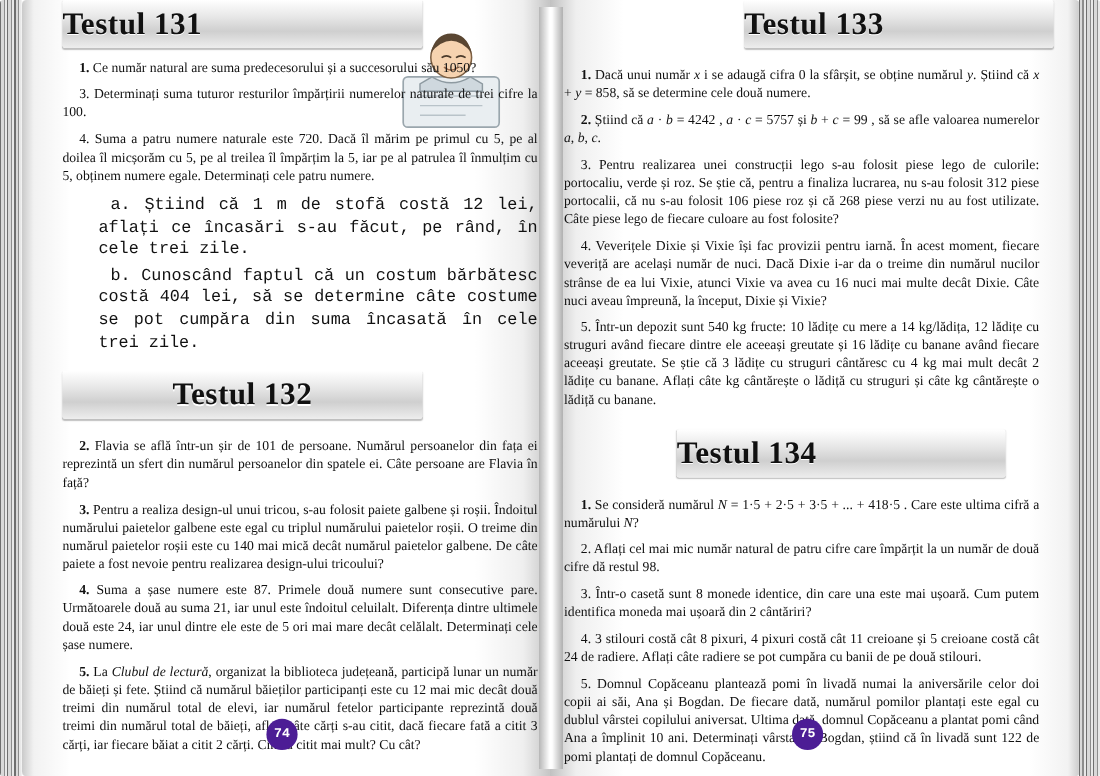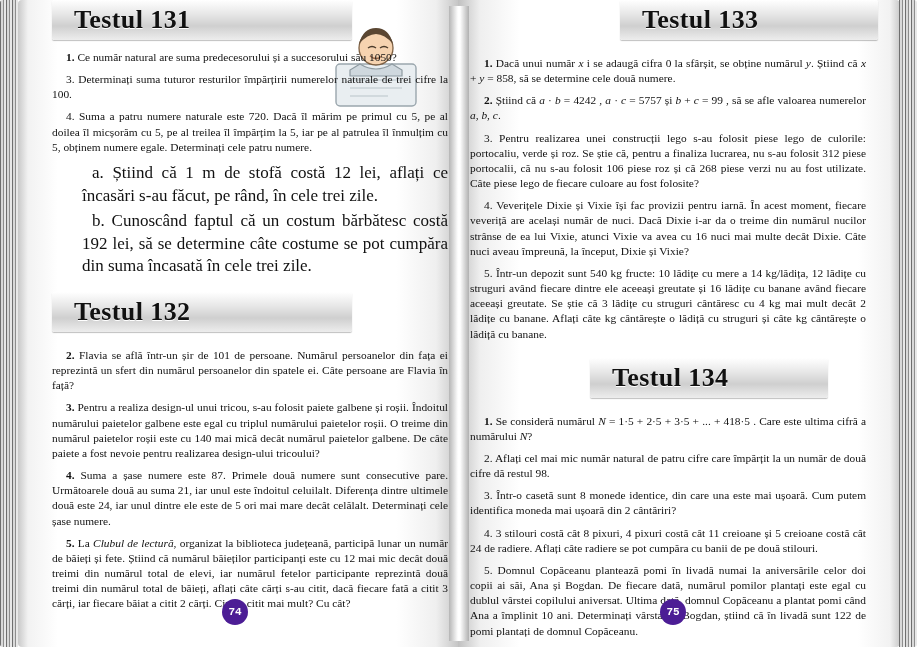--- a/index.html
+++ b/index.html
@@ -34,35 +34,35 @@
   .test-banner{
     position:relative;margin:0 0 10px 0;height:40px;
     background:linear-gradient(to bottom,#ffffff 0%,#e7e7e7 35%,#cfcfcf 65%,#ededed 100%);
     border-radius:2px;
     box-shadow:0 1px 1px rgba(0,0,0,.25);
     display:flex;align-items:center;
   }
   .test-banner span{
     font-family:"Liberation Serif", serif;
     font-weight:bold;font-size:26px;letter-spacing:.4px;
-    color:#111;padding-left:22px;
+    color:#111;
     text-shadow:0 1px 0 #fff;
   }
   .banner-wide{width:300px;}
   .banner-right{width:258px;margin-left:150px;}
-  .banner-r2{width:238px;margin-left:120px;}
+  .banner-r2{width:274px;margin-left:94px;}
   .item{
     font-size:11.4px;line-height:1.33;text-align:justify;color:#111;
     margin:0 0 7px 0;text-indent:14px;
   }
   .item b{font-weight:bold;}
   .item i{font-style:italic;}
   .sub{
-    font-size:17px;line-height:1.33;text-align:justify;color:#111;
-    margin:0 0 3px 0;padding-left:30px;text-indent:10px;
+    font-size:14px;line-height:1.33;text-align:justify;color:#111;
+    margin:0 0 3px 0;padding-left:30px;text-indent:10px;font-family:Liberation Mono, monospace;
   }
   .ovl{text-decoration:overline;font-style:italic;}
   .folio{
     position:absolute;bottom:22px;width:26px;height:26px;border-radius:50%;
     background:#4c1d95;color:#fff;font-size:11px;font-weight:bold;
     display:flex;align-items:center;justify-content:center;
     font-family:Liberation Mono, monospace;
     text-align:right;
   }
   .folio-l{left:170px;}
@@ -99,24 +99,24 @@
 
     <div class="test-banner banner-wide">
       <span>Testul 131</span>
     </div>
 
     <div class="txtblock">
       <p class="item"><b>1.</b> Ce număr natural are suma predecesorului și a succesorului său 1050?</p>
       <p class="item">3. Determinați suma tuturor resturilor împărțirii numerelor naturale de trei cifre la 100.</p>
       <p class="item">4. Suma a patru numere naturale este 720. Dacă îl mărim pe primul cu 5, pe al doilea îl micșorăm cu 5, pe al treilea îl împărțim la 5, iar pe al patrulea îl înmulțim cu 5, obținem numere egale. Determinați cele patru numere.</p>
       <p class="sub">a. Știind că 1 m de stofă costă 12 lei, aflați ce încasări s-au făcut, pe rând, în cele trei zile.</p>
-      <p class="sub">b. Cunoscând faptul că un costum bărbătesc costă 192 lei, să se determine câte costume se pot cumpăra din suma încasată în cele trei zile.</p>
+      <p class="sub">b. Cunoscând faptul că un costum bărbătesc costă 404 lei, să se determine câte costume se pot cumpăra din suma încasată în cele trei zile.</p>
     </div>
 
-    <div class="test-banner banner-wide" style="margin-top:14px;">
+    <div class="test-banner banner-wide" style="margin-top:14px;justify-content:center;">
       <span>Testul 132</span>
     </div>
 
     <div class="txtblock pad-top">
       <p class="item"><b>2.</b> Flavia se află într-un șir de 101 de persoane. Numărul persoanelor din fața ei reprezintă un sfert din numărul persoanelor din spatele ei. Câte persoane are Flavia în față?</p>
       <p class="item"><b>3.</b> Pentru a realiza design-ul unui tricou, s-au folosit paiete galbene și roșii. Îndoitul numărului paietelor galbene este egal cu triplul numărului paietelor roșii. O treime din numărul paietelor roșii este cu 140 mai mică decât numărul paietelor galbene. De câte paiete a fost nevoie pentru realizarea design-ului tricoului?</p>
       <p class="item"><b>4.</b> Suma a șase numere este 87. Primele două numere sunt consecutive pare. Următoarele două au suma 21, iar unul este îndoitul celuilalt. Diferența dintre ultimele două este 24, iar unul dintre ele este de 5 ori mai mare decât celălalt. Determinați cele șase numere.</p>
       <p class="item"><b>5.</b> La <i>Clubul de lectură</i>, organizat la biblioteca județeană, participă lunar un număr de băieți și fete. Știind că numărul băieților participanți este cu 12 mai mic decât două treimi din numărul total de elevi, iar numărul fetelor participante reprezintă două treimi din numărul total de băieți, aflați câte cărți s-au citit, dacă fiecare fată a citit 3 cărți, iar fiecare băiat a citit 2 cărți. Cine a citit mai mult? Cu cât?</p>
     </div>
 

